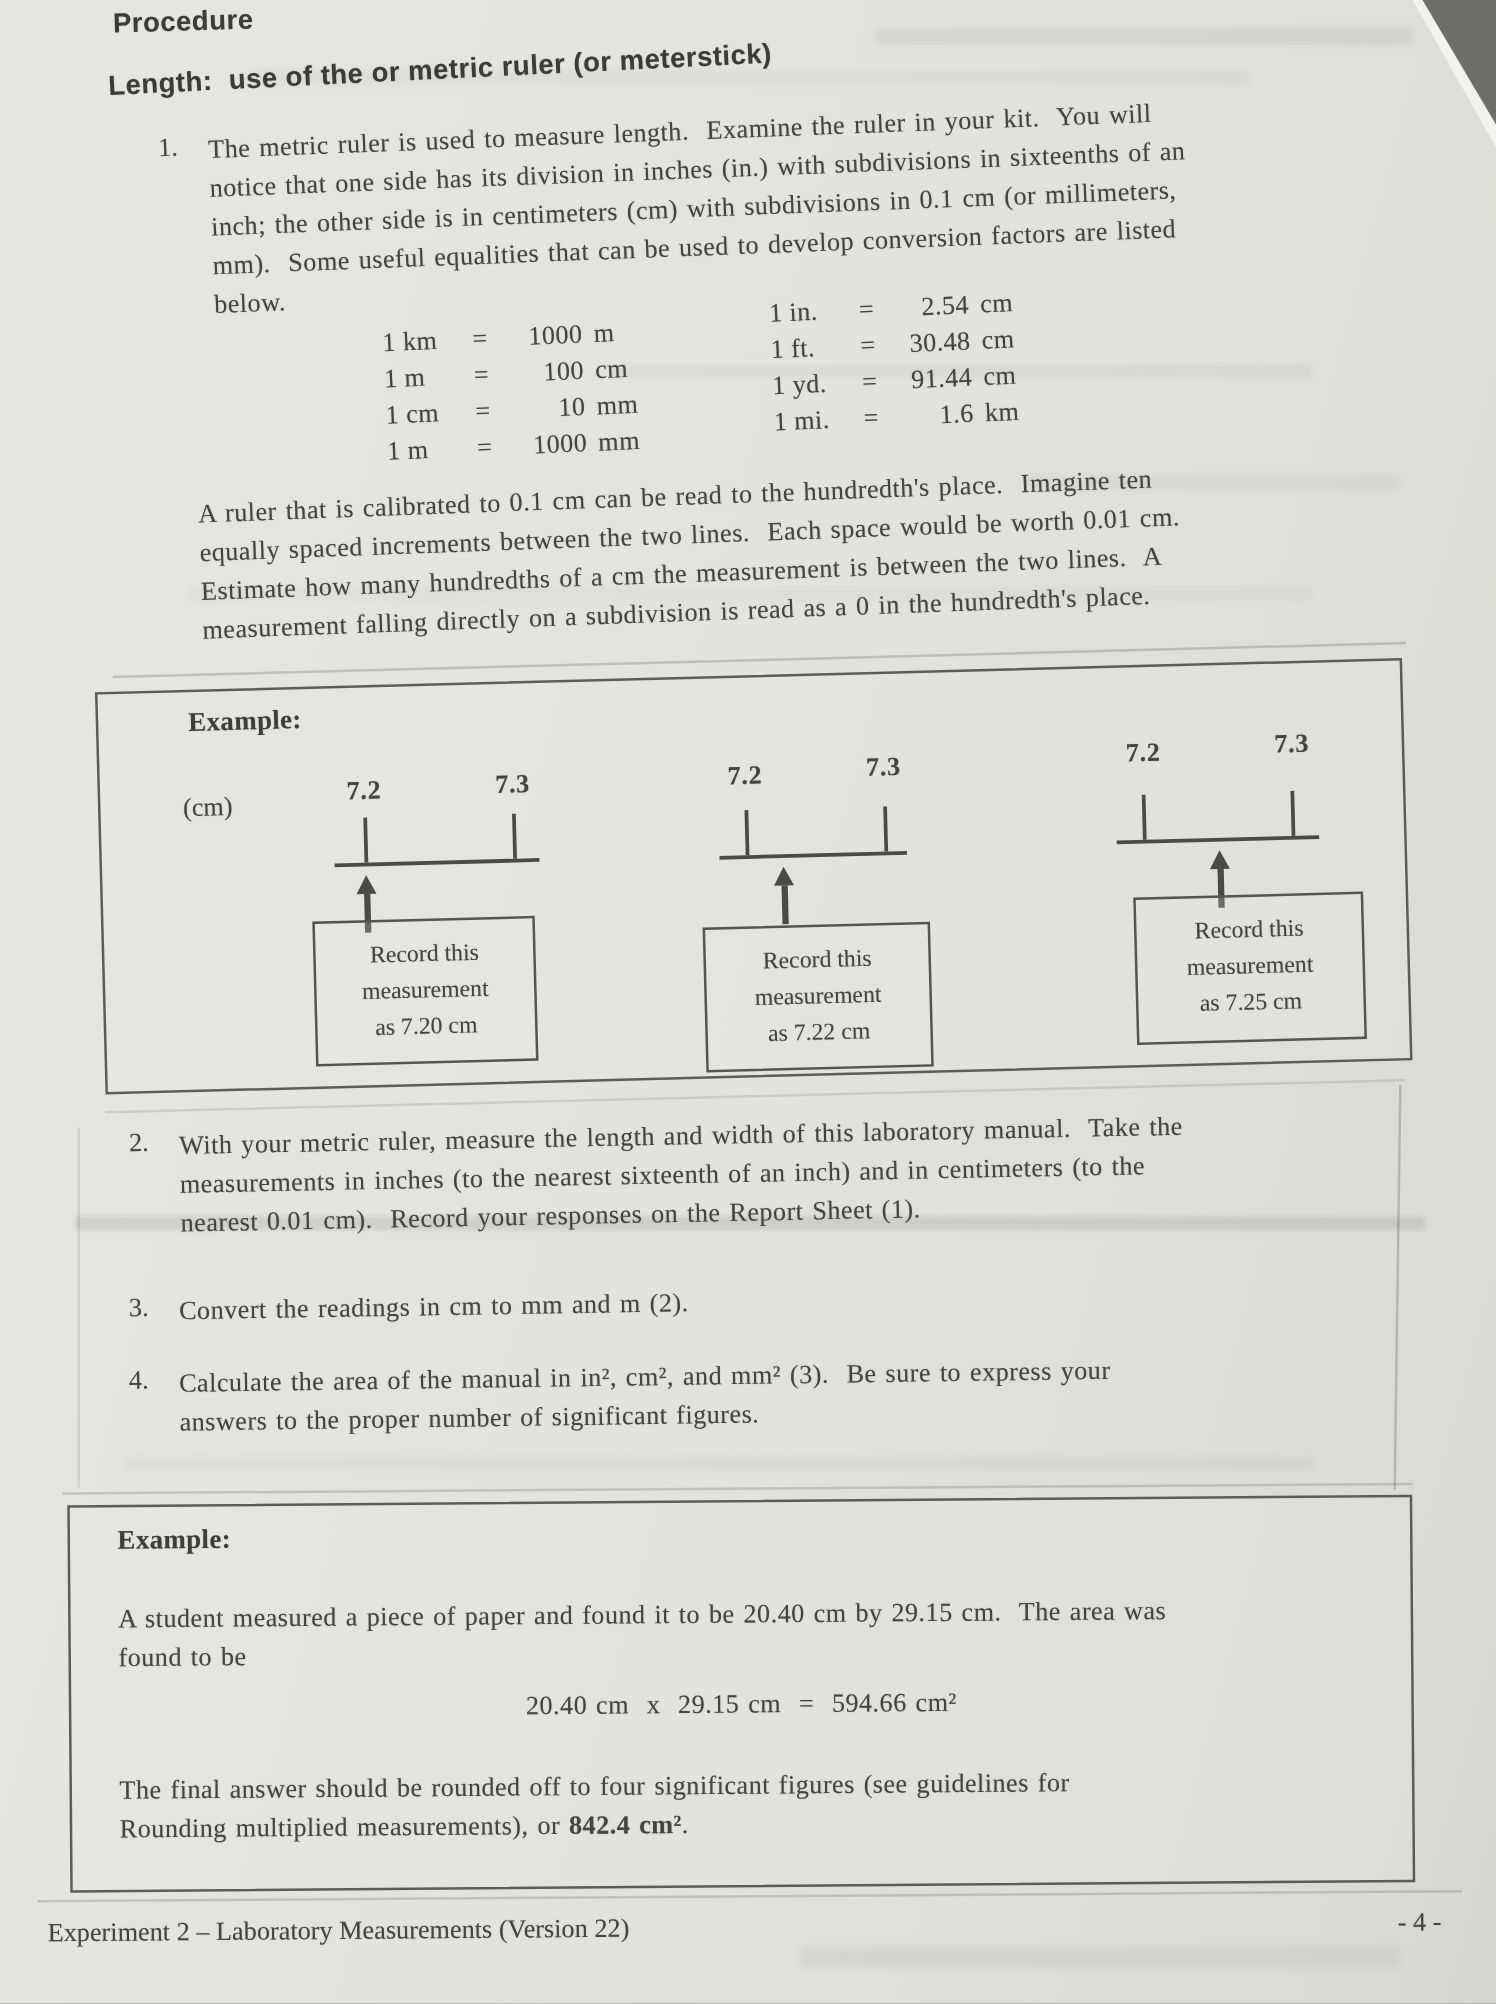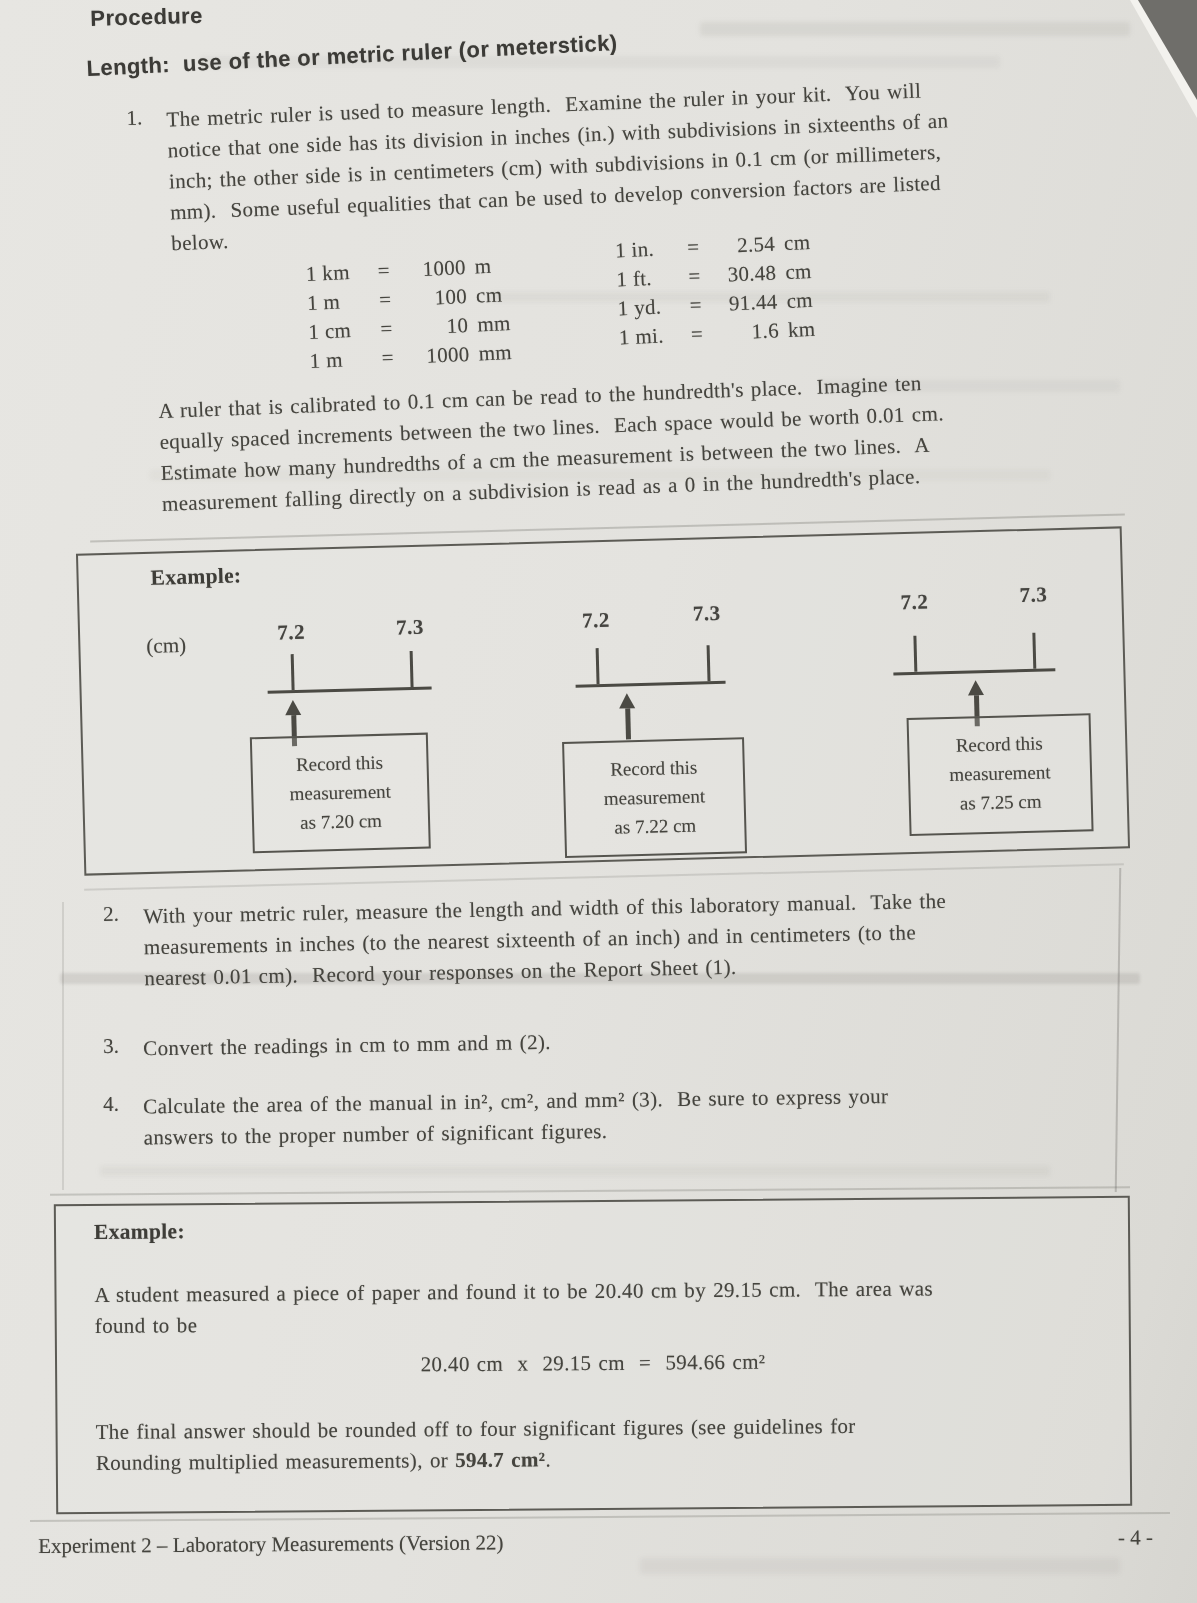--- a/index.html
+++ b/index.html
@@ -223,21 +223,21 @@
 
   <div class="abs exbox ink" style="left:55px;top:1200px;width:1072px;height:306px;transform:rotate(-0.45deg);">
     <div class="abs extitle" style="left:38px;top:14px;">Example:</div>
     <div class="abs" style="left:38px;top:74px;">
       <div class="line">A student measured a piece of paper and found it to be 20.40 cm by 29.15 cm.  The area was</div>
       <div class="line">found to be</div>
     </div>
     <div class="abs line" style="left:0;top:146px;width:1072px;text-align:center;">20.40 cm  x  29.15 cm  =  594.66 cm²</div>
     <div class="abs" style="left:38px;top:211px;">
       <div class="line">The final answer should be rounded off to four significant figures (see guidelines for</div>
-      <div class="line"><span>Rounding multiplied measurements), or </span><span style="font-weight:bold;">594.7 cm²</span><span>.</span></div>
+      <div class="line"><span>Rounding multiplied measurements), or </span><span style="font-weight:bold;">842.4 cm²</span><span>.</span></div>
     </div>
   </div>
 
   <div class="abs ink" style="left:38px;top:1534px;width:1115px;display:flex;justify-content:space-between;transform:rotate(-0.45deg);transform-origin:left top;font-size:21px;">
     <span>Experiment 2 – Laboratory Measurements (Version 22)</span>
     <span>- 4 -</span>
   </div>
 
 </div>
 

